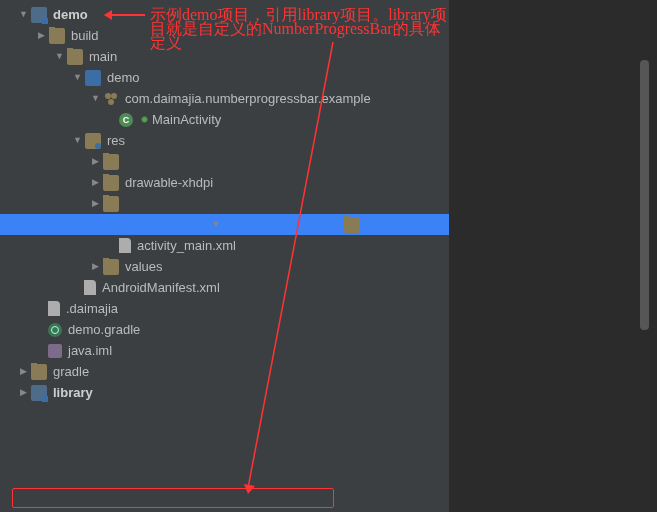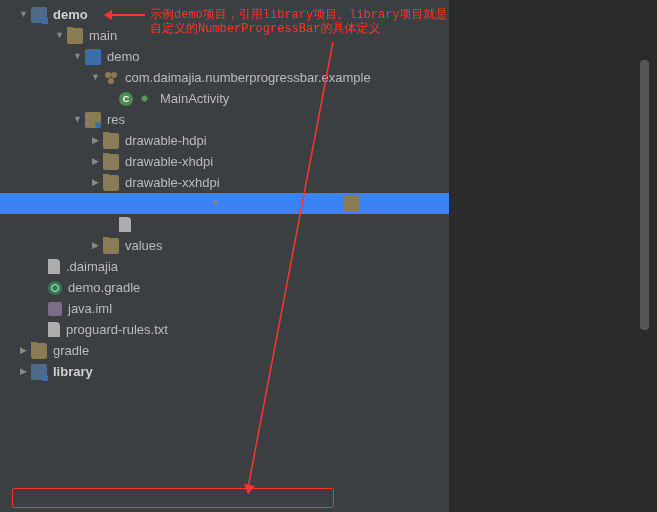--- a/index.html
+++ b/index.html
@@ -88,22 +88,22 @@
     .i-iml { width:14px;height:14px; background:#7d6b8a; border-radius:2px; position:relative;}
     .i-gradle { width:14px;height:14px;border-radius:50%;background:#3a7555;position:relative;}
     .i-gradle::after{content:"";width:6px;height:6px;border:1.5px solid #afd;border-radius:50%;position:absolute;top:3px;left:3px;}
     .i-module { background:#4e6b8a; border-radius:2px; position:relative;}
     .i-module::after{content:"";position:absolute;width:6px;height:6px;background:#3b6ea5;right:-1px;bottom:-1px;}
     .label { }
     .bold { font-weight: bold; color:#cfcfcf; }
     .annotation {
       position: absolute;
       color: #ff3333;
-      font-size: 12px;
-      font-family: Liberation Mono, monospace;
+      font-size: 16px;
+      font-family: Liberation Serif, serif;
       line-height: 14px;
       pointer-events:none;
     }
     .anno-text { left: 150px; top: 8px; width: 300px; }
     .anno-arrow1 {
       position:absolute; left:105px; top:14px; width:40px; height:2px; background:#ff3333;
     }
     .anno-arrow1::after{
       content:""; position:absolute; left:-6px; top:-4px; border:5px solid transparent; border-right:8px solid #ff3333;
     }
@@ -123,20 +123,26 @@
 <div class="tree-panel">
   <div class="tree">
 
     <div class="row">
       <span class="sp" style="width:18px"></span>
       <span class="arrow open"></span>
       <span class="icon i-module"></span>
       <span class="label bold">demo</span>
     </div>
 
+    <div class="row">
+      <span class="sp" style="width:36px"></span>
+      <span class="arrow closed"></span>
+      <span class="icon i-folder"></span>
+      <span class="label">build</span>
+    </div>
 
 
     <div class="row">
       <span class="sp" style="width:54px"></span>
       <span class="arrow open"></span>
       <span class="icon i-folder"></span>
       <span class="label">main</span>
     </div>
 
     <div class="row">
@@ -156,95 +162,94 @@
             <circle cx="7" cy="10" r="3" fill="#8a7b57"></circle>
           </svg>
       </span>
       <span class="label">com.daimajia.numberprogressbar.example</span>
     </div>
 
     <div class="row">
       <span class="sp" style="width:119px"></span>
       <span class="icon i-class"></span>
       <span class="run-badge"></span>
-      <span class="label" style="margin-left:12px">MainActivity</span>
+      <span class="label" style="margin-left:4px">MainActivity</span>
     </div>
 
     <div class="row">
       <span class="sp" style="width:72px"></span>
       <span class="arrow open"></span>
       <span class="icon i-res"></span>
       <span class="label">res</span>
     </div>
 
     <div class="row">
       <span class="sp" style="width:90px"></span>
       <span class="arrow closed"></span>
       <span class="icon i-folder"></span>
-      <span class="label">drawable-hdpi</span>
     </div>
 
 
     <div class="row">
       <span class="sp" style="width:90px"></span>
       <span class="arrow closed"></span>
       <span class="icon i-folder"></span>
       <span class="label">drawable-xhdpi</span>
     </div>
 
     <div class="row">
       <span class="sp" style="width:90px"></span>
       <span class="arrow closed"></span>
       <span class="icon i-folder"></span>
-      <span class="label">drawable-xxhdpi</span>
     </div>
 
     <div class="row selected">
       <span class="sp" style="width:90px"></span>
       <span class="arrow open"></span>
       <span class="icon i-folder"></span>
       <span class="label">layout</span>
     </div>
 
     <div class="row">
       <span class="sp" style="width:119px"></span>
       <span class="icon i-file"></span>
+      <span class="label">activity_main.xml</span>
     </div>
 
     <div class="row">
       <span class="sp" style="width:90px"></span>
       <span class="arrow closed"></span>
       <span class="icon i-folder"></span>
       <span class="label">values</span>
     </div>
 
+    <div class="row">
+      <span class="sp" style="width:84px"></span>
+      <span class="icon i-file"></span>
+      <span class="label">AndroidManifest.xml</span>
+    </div>
 
     <div class="row">
       <span class="sp" style="width:48px"></span>
       <span class="icon i-file"></span>
       <span class="label">.daimajia</span>
     </div>
 
     <div class="row">
       <span class="sp" style="width:48px"></span>
       <span class="icon i-gradle"></span>
       <span class="label">demo.gradle</span>
     </div>
 
     <div class="row">
       <span class="sp" style="width:48px"></span>
       <span class="icon i-iml"></span>
       <span class="label">java.iml</span>
     </div>
 
-    <div class="row">
-      <span class="sp" style="width:48px"></span>
-      <span class="icon i-file"></span>
-      <span class="label">proguard-rules.txt</span>
-    </div>
 
     <div class="row">
       <span class="sp" style="width:18px"></span>
       <span class="arrow closed"></span>
       <span class="icon i-folder"></span>
       <span class="label">gradle</span>
     </div>
 
     <div class="row">
       <span class="sp" style="width:18px"></span>

